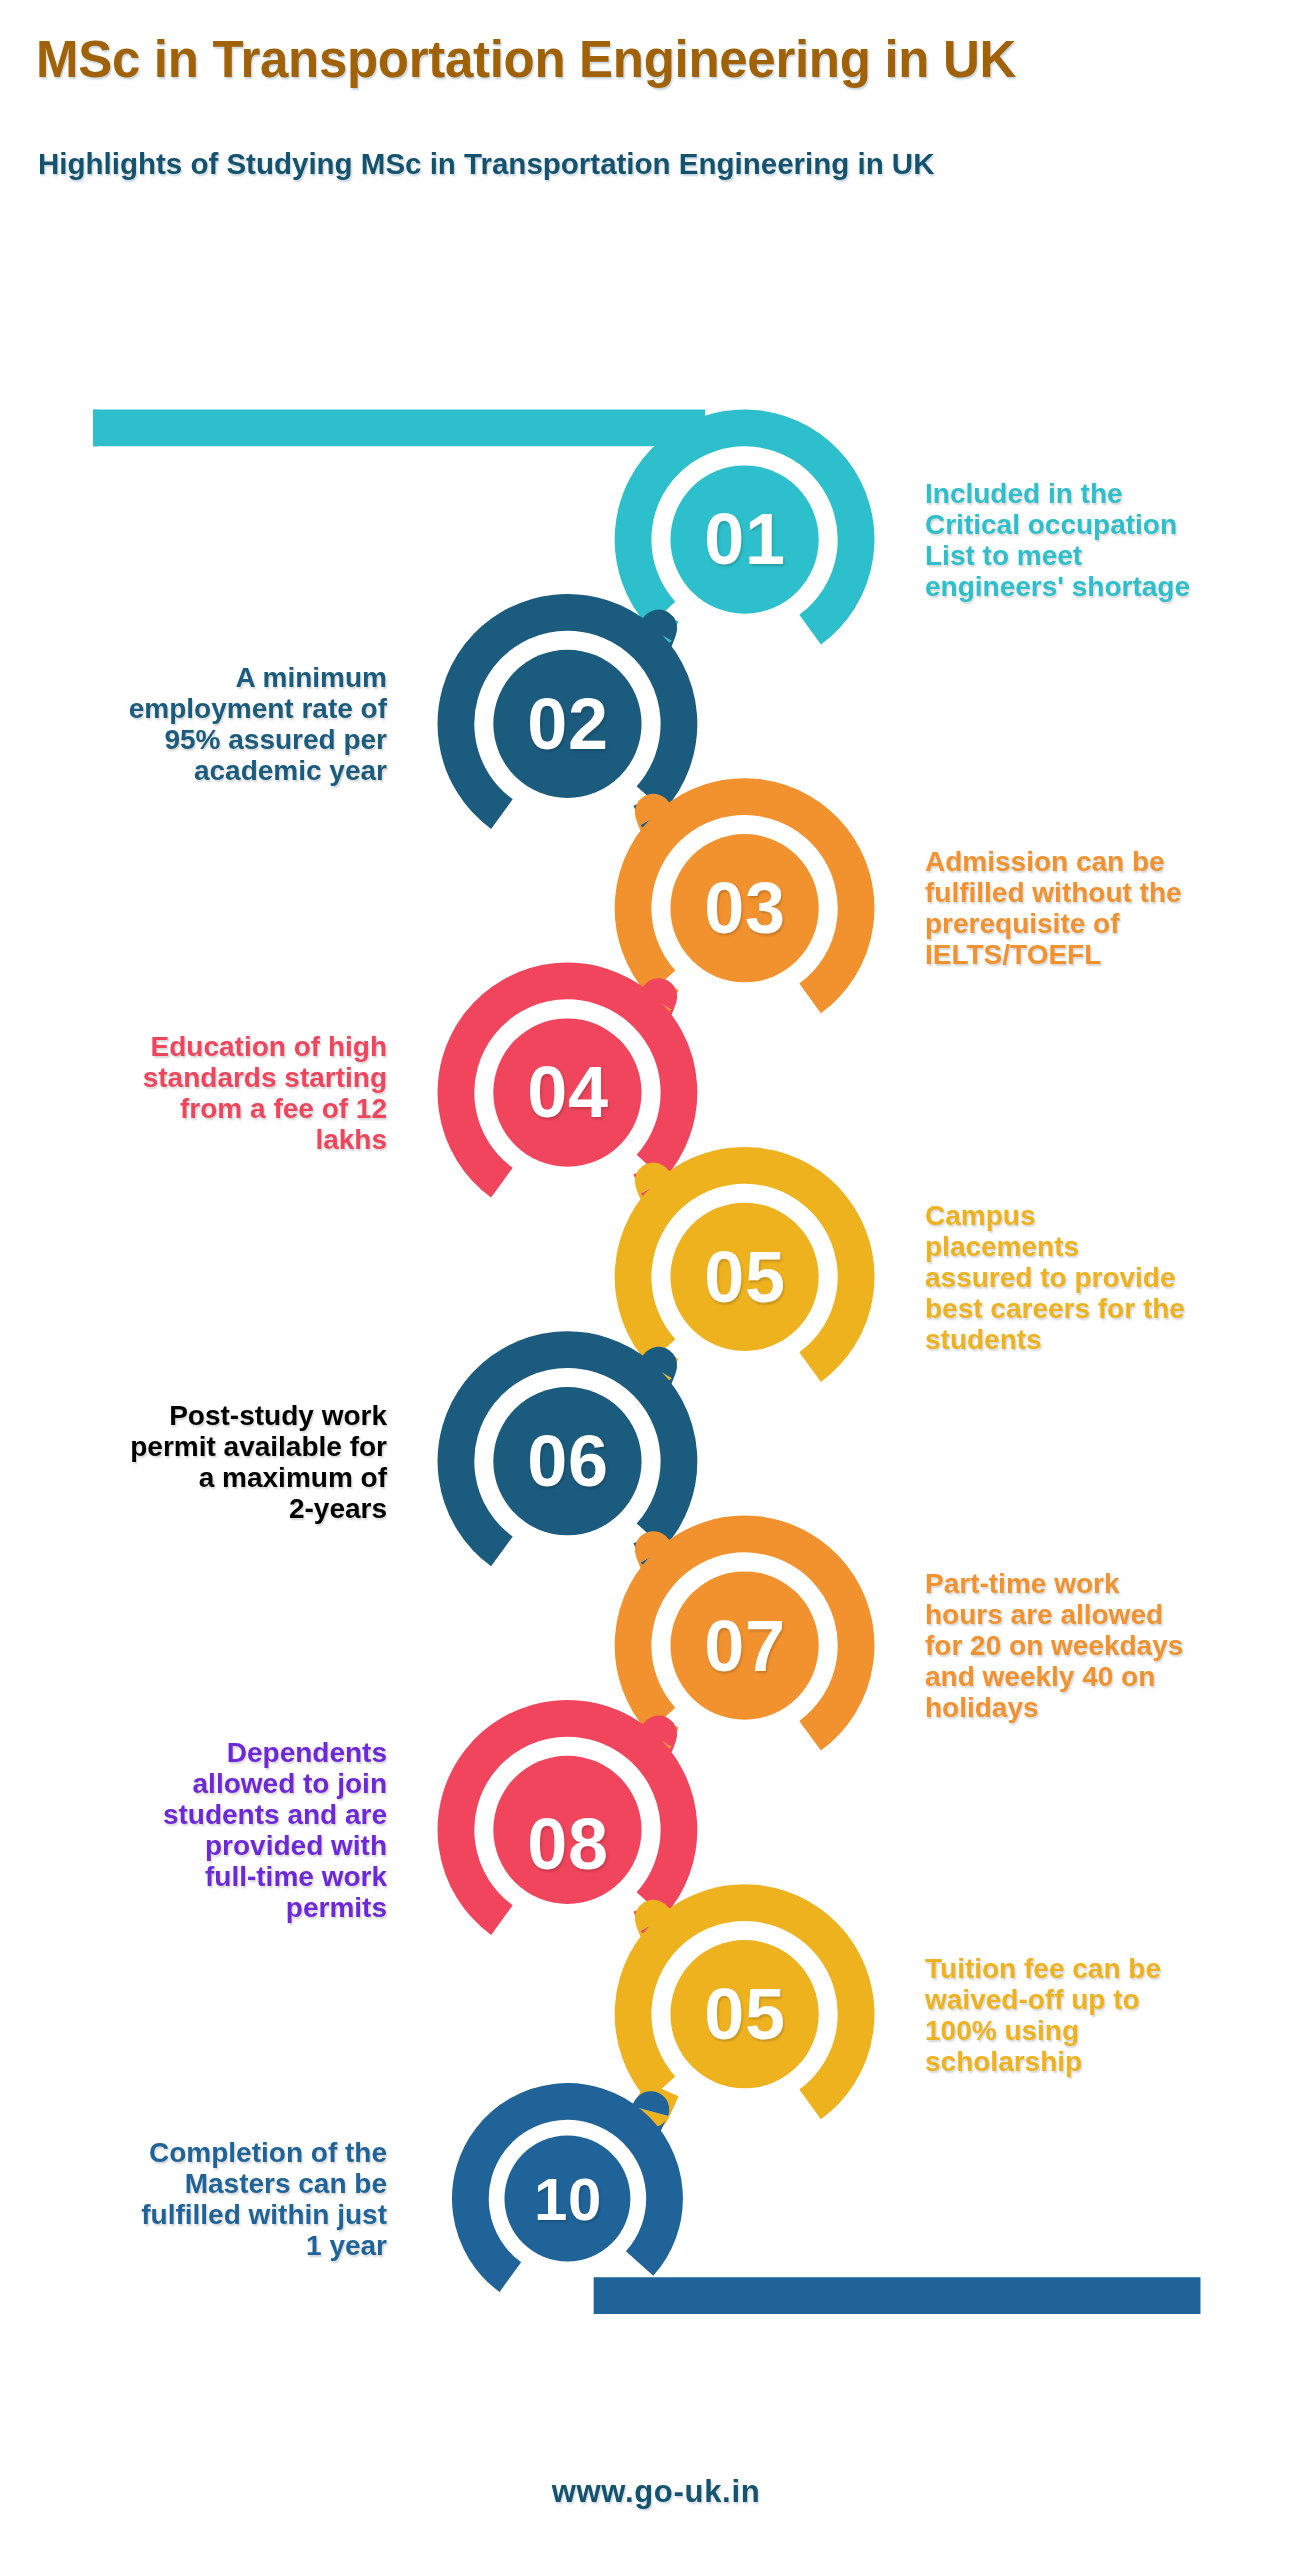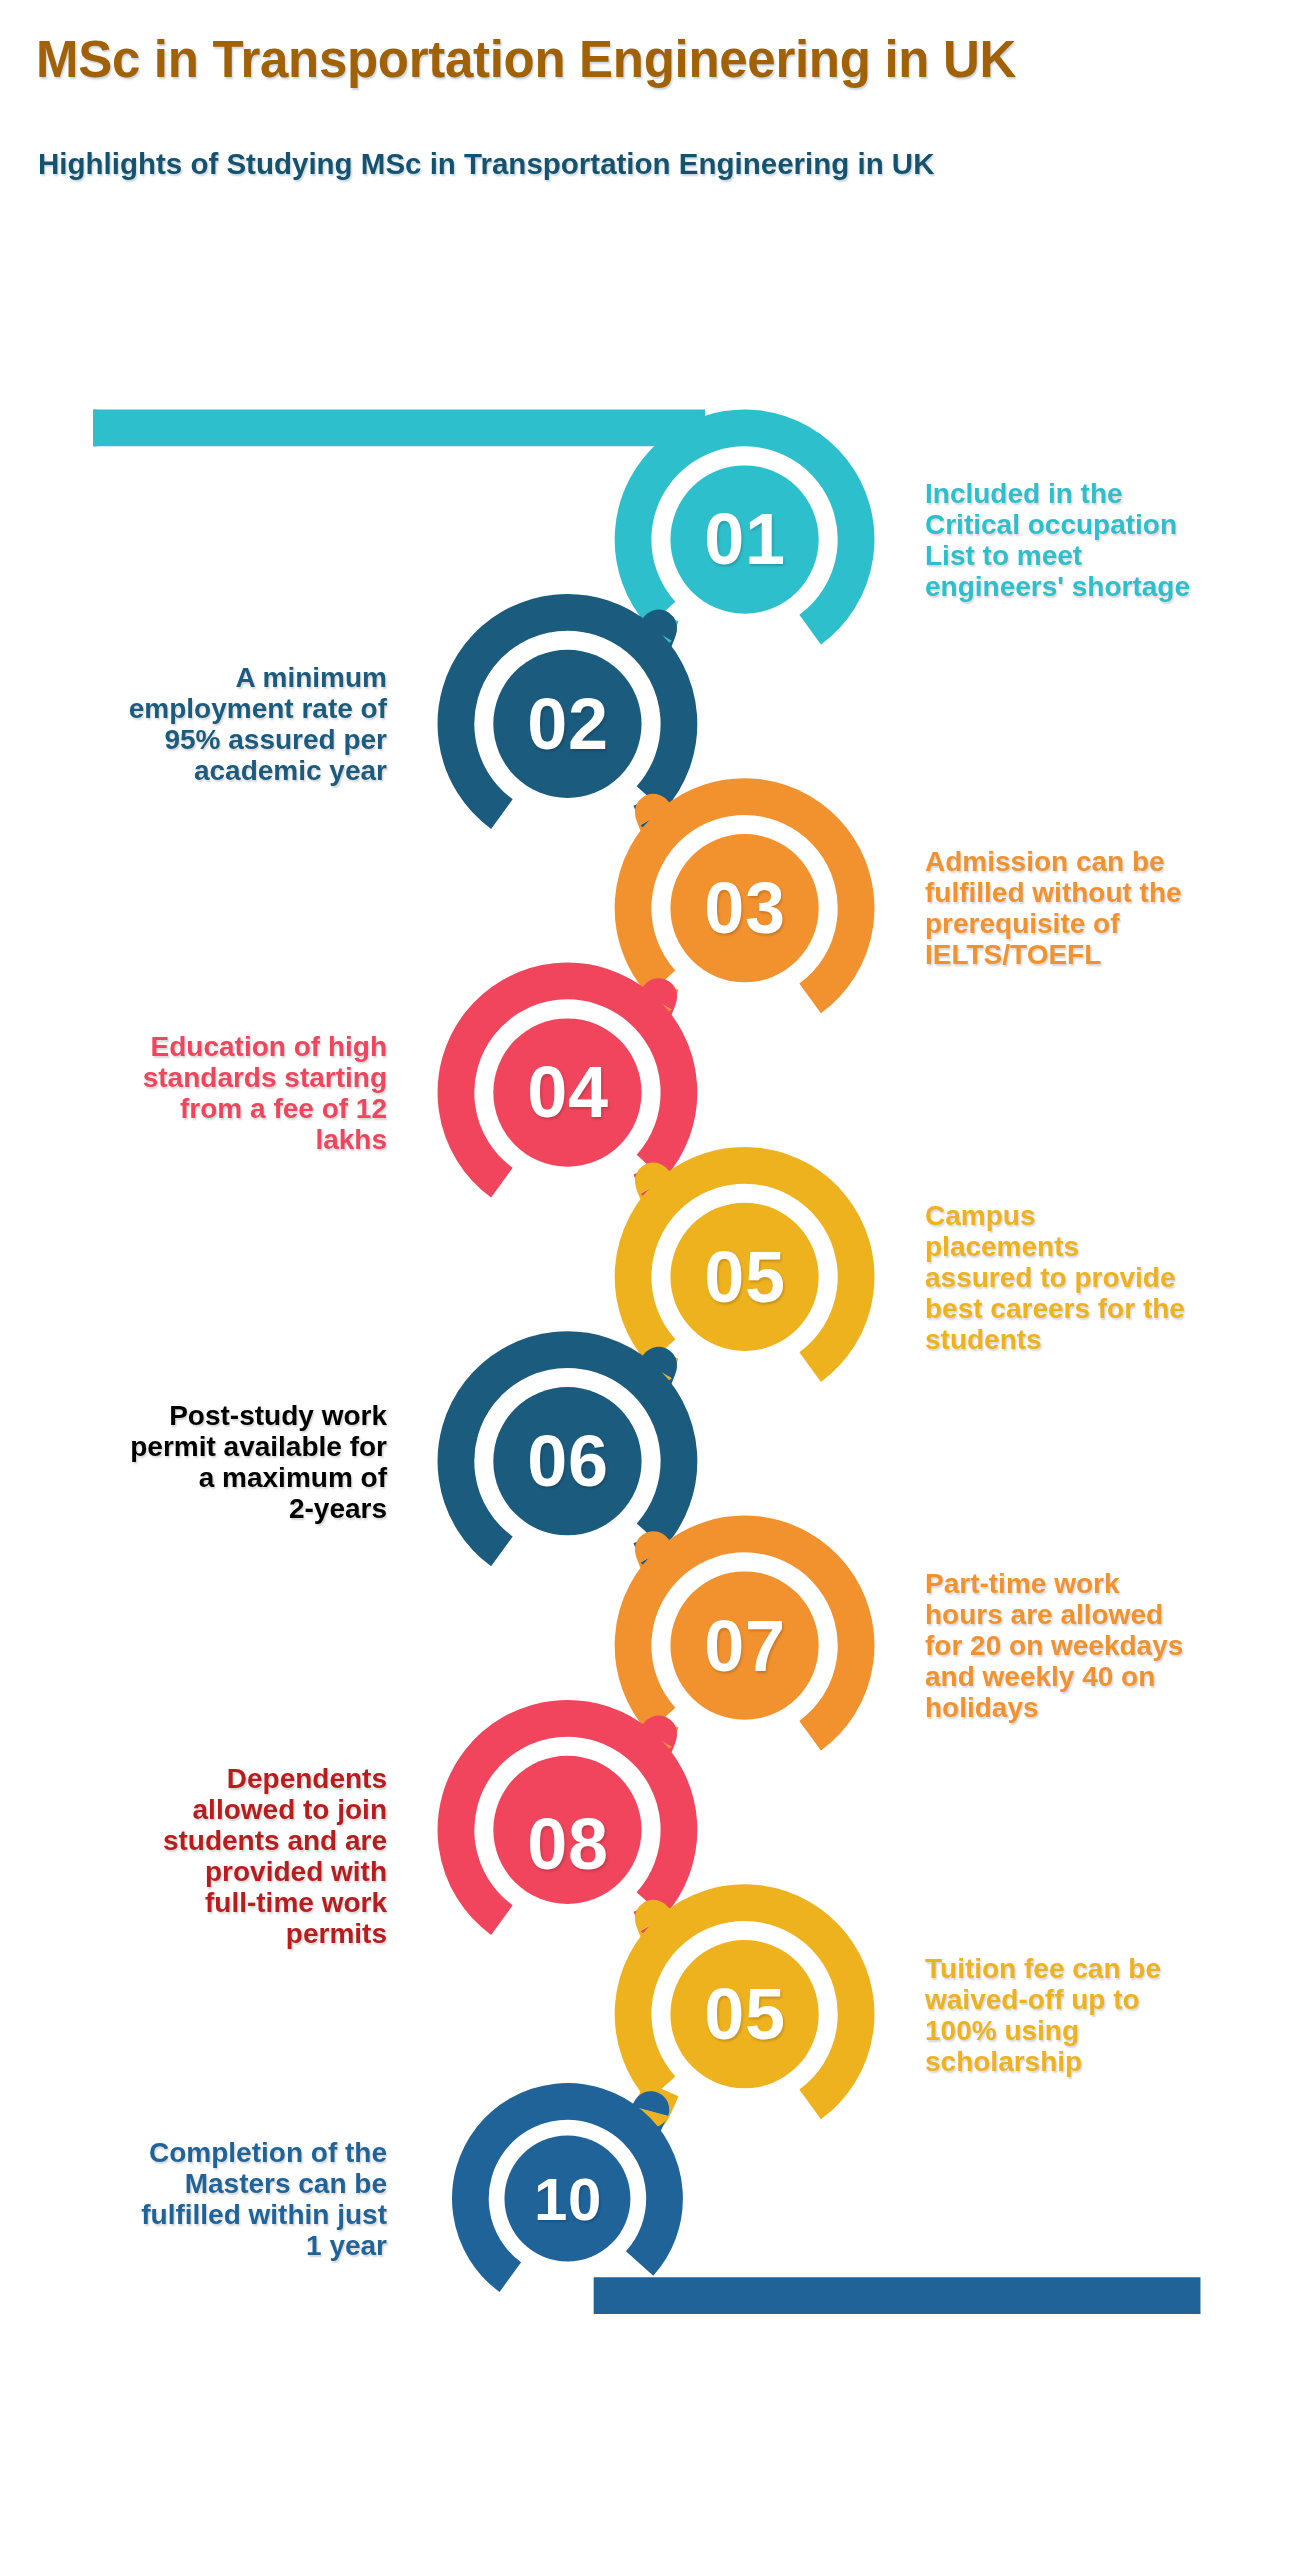--- a/index.html
+++ b/index.html
@@ -169,33 +169,34 @@
 permit available for
 a maximum of
 2-years</div>
       <div class="num" style="left: 745px; top: 1646px;">07</div>
       <div class="cap right" style="color: rgb(242, 146, 47); left: 925px; width: 367px; top: 1568px;">Part-time work
 hours are allowed
 for 20 on weekdays
 and weekly 40 on
 holidays</div>
       <div class="num" style="left: 568px; top: 1830px; margin-top: 14px;">08</div>
-      <div class="cap left" style="color: #b91c1c; right: 925px; width: 367px; top: 1737px; margin-top: 26px;">Dependents
+      <div class="cap left" style="color: #6d28d9; right: 925px; width: 367px; top: 1737px;">Dependents
 allowed to join
 students and are
 provided with
 full-time work
 permits</div>
       <div class="num" style="left: 745px; top: 2014px;">05</div>
       <div class="cap right" style="color: rgb(239, 178, 31); left: 925px; width: 367px; top: 1953px;">Tuition fee can be
 waived-off up to
 100% using
 scholarship</div>
       <div class="num small" style="left: 568px; top: 2199px;">10</div>
       <div class="cap left" style="color: rgb(31, 99, 153); right: 925px; width: 367px; top: 2137px;">Completion of the
 Masters can be
 fulfilled within just
 1 year</div>
     </div>
 
+  <div class="footer">www.go-uk.in</div>
 
 </div>
 
 
 </body></html>

